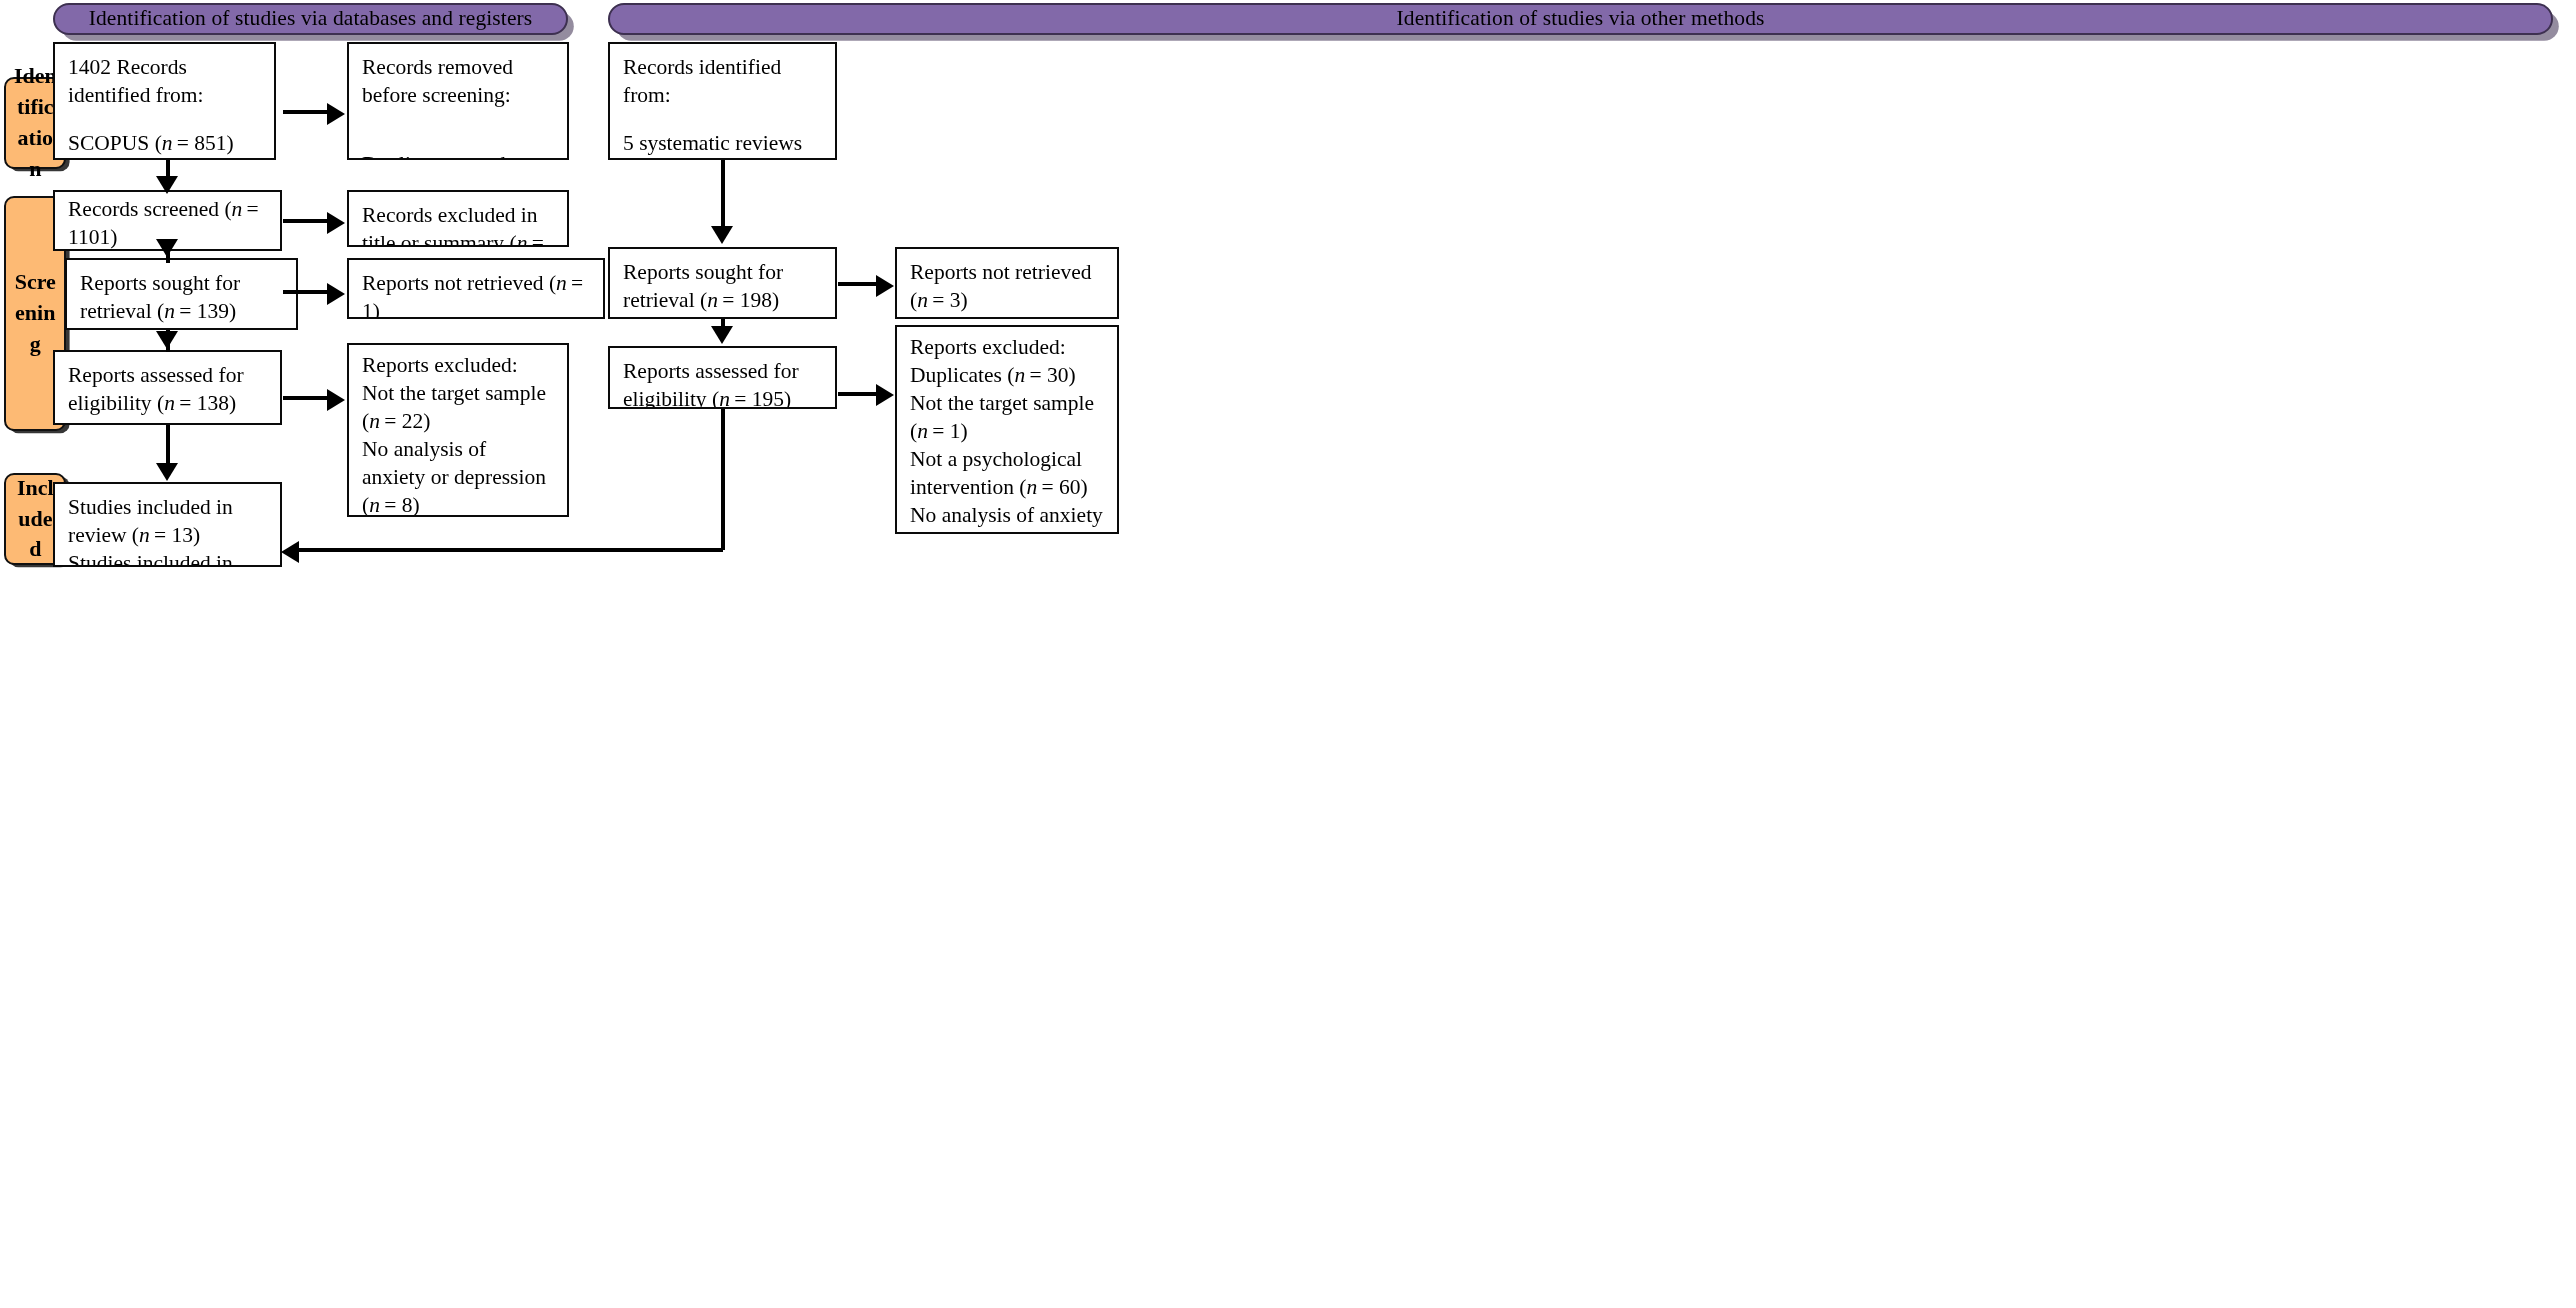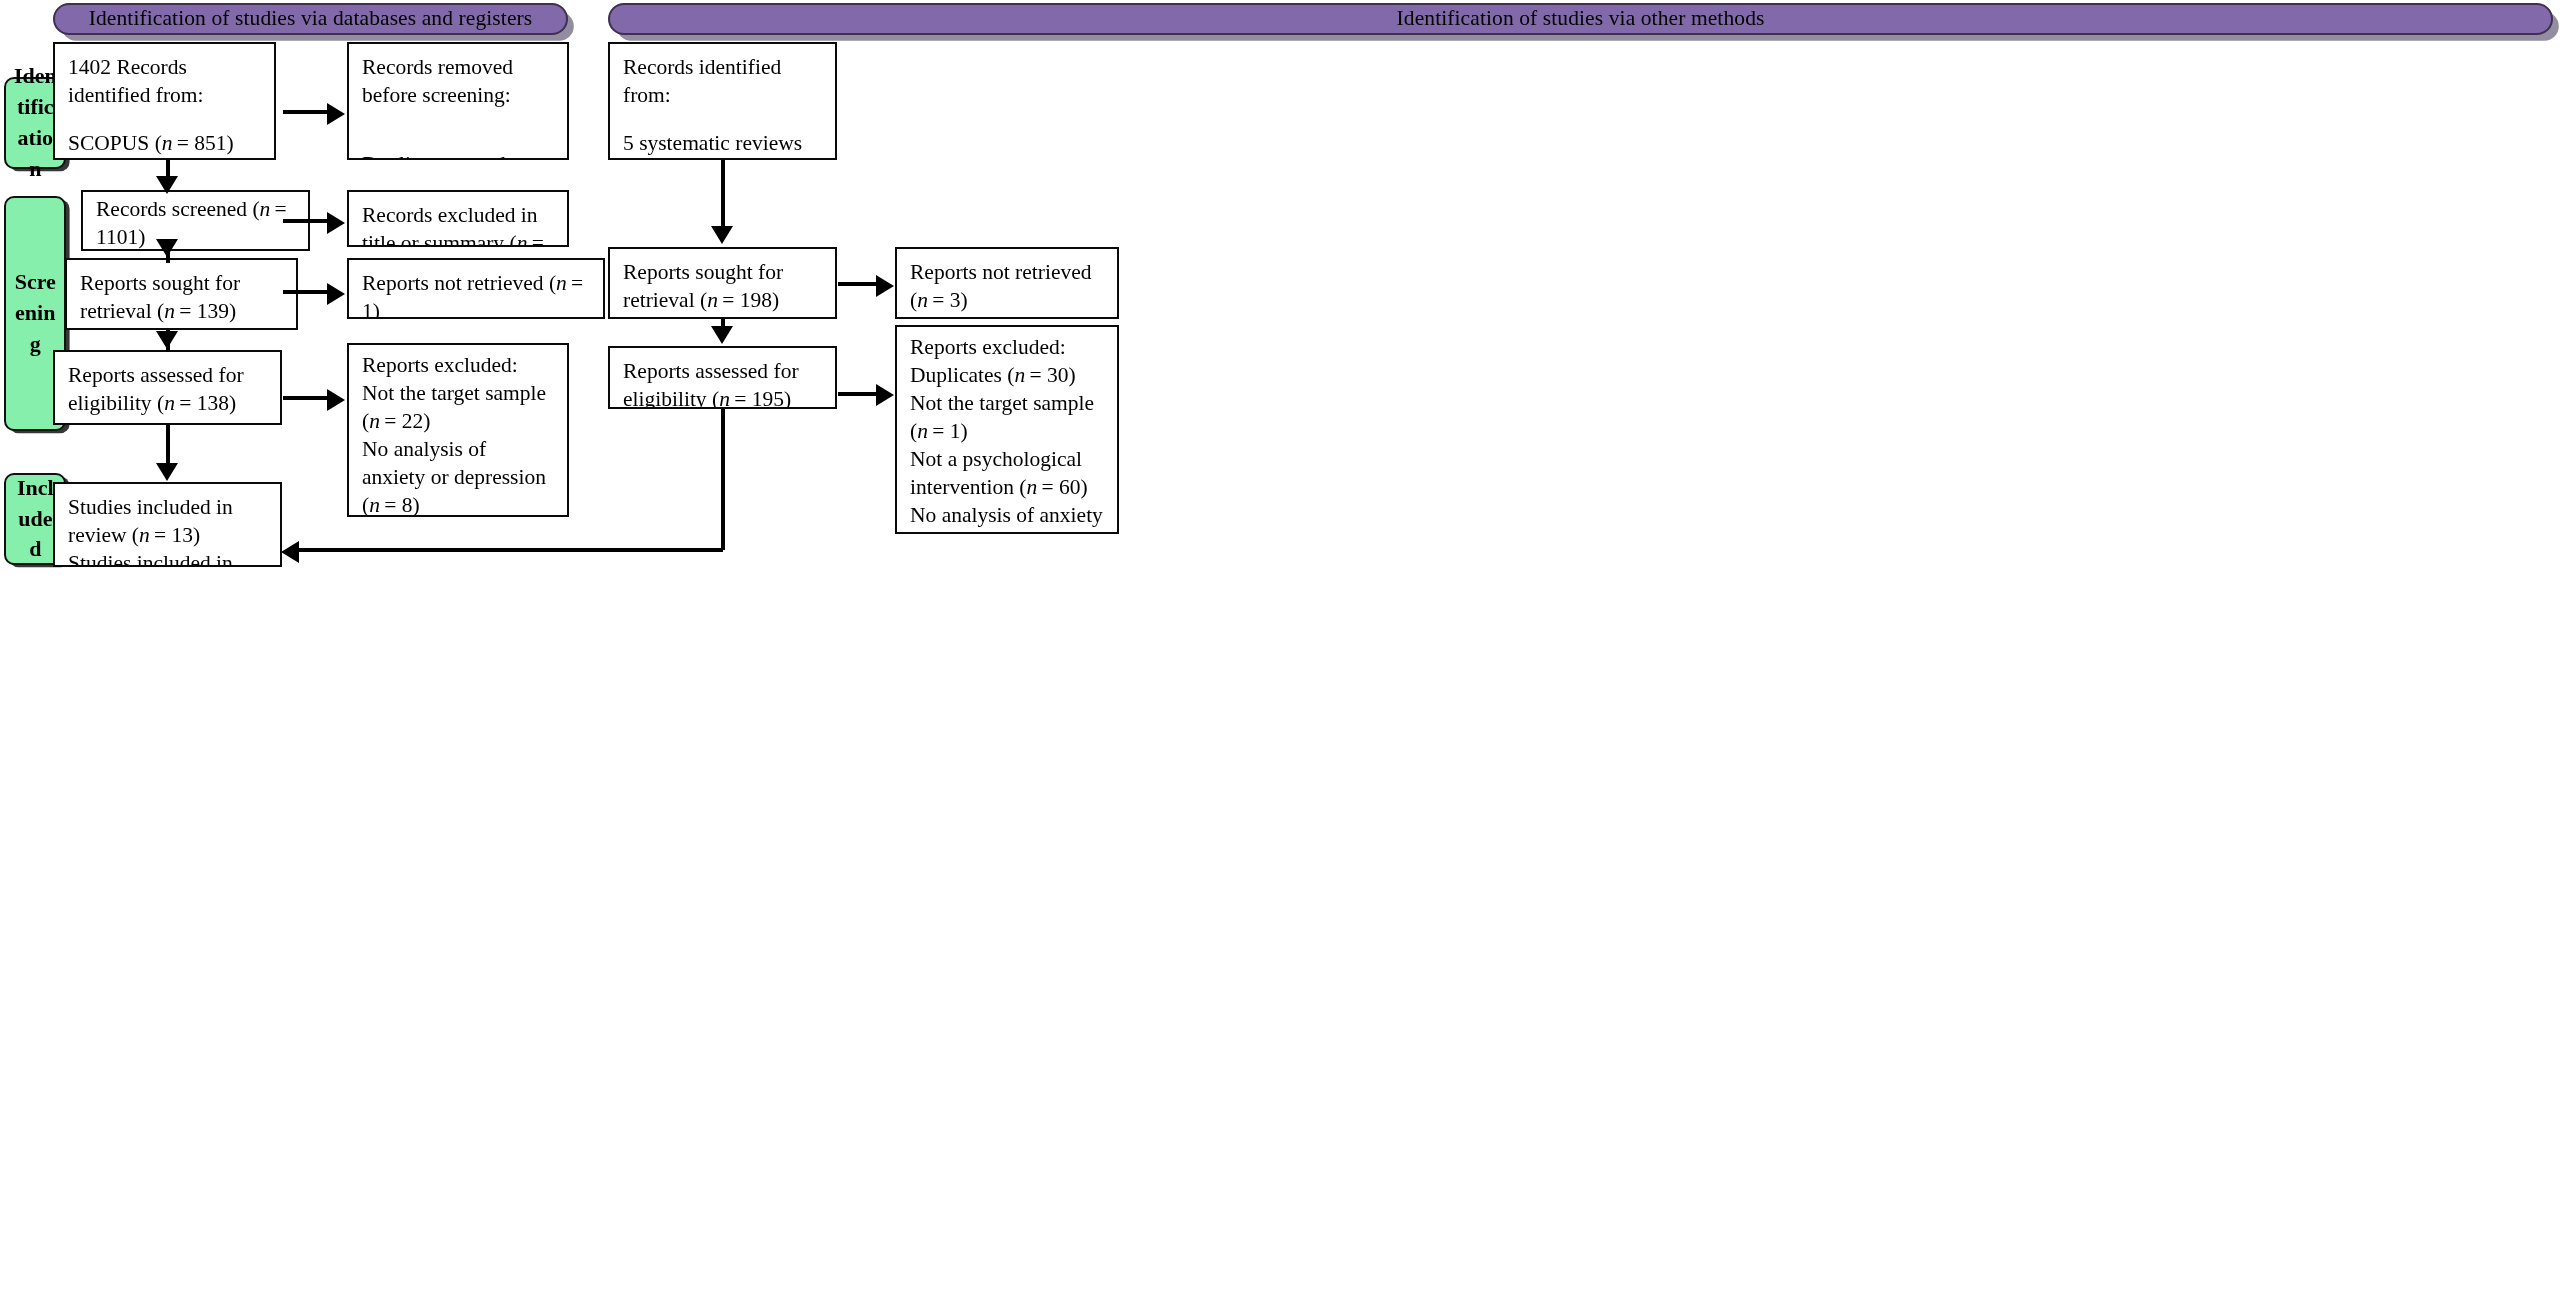--- a/index.html
+++ b/index.html
@@ -20,21 +20,21 @@
     font-size:21.5px;
     letter-spacing:0.1px;
     text-align:center;
     box-sizing:border-box;
   }
   .banner-inner{pointer-events:none;}
 
   
   .stage{
     position:absolute;
-    background:#86efac;
+    background:#fdba74;
     border:2.9px solid #111;
     border-radius:10px;
     box-shadow:4.3px 2.9px 0 -0.7px rgba(20,20,20,0.85);
     display:flex;align-items:center;justify-content:center;
     box-sizing:border-box;
     font-weight:bold;
     font-size:22px;
     line-height:1.40;
     color:#000;
     text-align:center;
@@ -104,21 +104,21 @@
 
   </div>
 
   <div class="box" style="left:347px;top:42px;width:222px;height:118px;">
     <span class="ln">Records removed before screening:</span>
     <span class="sp"></span>
     <span class="sp"></span>
     <span class="ln">Duplicate records removed ( = 301)</span>
   </div>
 
-  <div class="box vcenter" style="left:53px;top:190px;width:229px;height:61px;padding-top:10px;padding-bottom:2.9px;margin-left:28px;">
+  <div class="box vcenter" style="left:53px;top:190px;width:229px;height:61px;padding-top:10px;padding-bottom:2.9px;">
     <span class="ln">Records screened (<i>n</i> = 1101)</span>
   </div>
 
   <div class="box" style="left:347px;top:190px;width:222px;height:57px;">
     <span class="ln">Records excluded in title or summary (<i>n</i> = 962)</span>
   </div>
 
   <div class="box" style="left:53px;top:258px;width:233px;height:72px;margin-left:12px;">
     <span class="ln">Reports sought for retrieval (<i>n</i> = 139)</span>
   </div>

